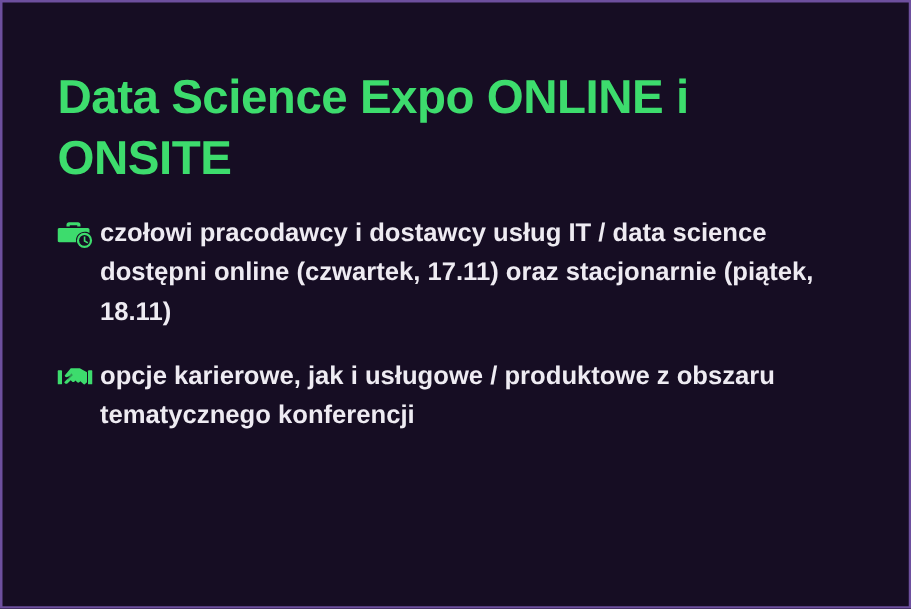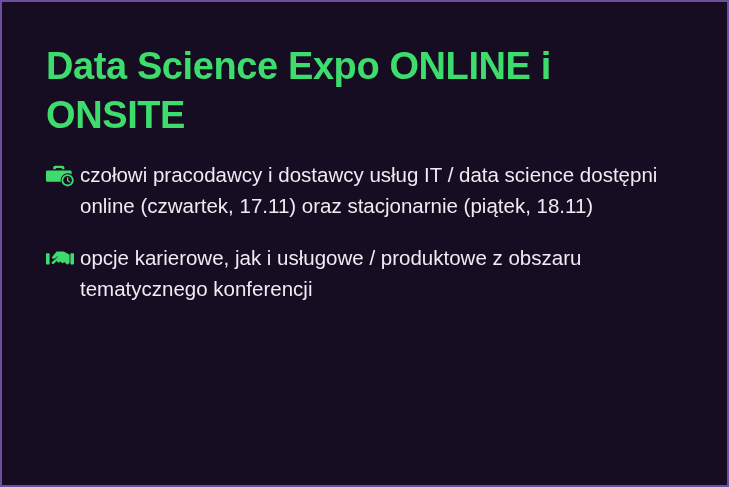--- a/index.html
+++ b/index.html
@@ -25,53 +25,53 @@
     top: 40px;
     right: 24px;
     bottom: 20px;
   }
   .headline {
     color: #3ddc6d;
     font-size: 38px;
     line-height: 1.28;
     font-weight: bold;
     letter-spacing: -0.4px;
-    margin: 0 0 20px 0;
+    margin: 12px 0 20px 0;
     max-width: 600px;
   }
   .bullets {
     margin: 0;
     padding: 0;
     list-style: none;
   }
   .bullet {
     display: flex;
     align-items: flex-start;
     margin-bottom: 20px;
   }
-  .bullet:last-child { margin-bottom: 0; }
+  .bullet:last-child { margin-bottom: 0; font-weight: bold; }
   .bullet-icon {
     flex: 0 0 auto;
     width: 34px;
     height: 26px;
     margin-top: 4px;
     display: flex;
     align-items: center;
     justify-content: flex-start;
   }
   .bullet-icon svg {
     display: block;
   }
   .bullet-text {
     color: #eeebf2;
     font-size: 20.5px;
     line-height: 1.52;
     max-width: 620px;
   }
-  .b1 .bullet-text { max-width: 625px; }
+  .b1 .bullet-text { max-width: 625px; font-weight: bold; }
   .b2 .bullet-text { max-width: 625px; }
   .b3 .bullet-text { max-width: 545px; }
 </style>
 </head>
 <body>
 
 <div class="slide">
   <div class="slide-inner">
 
     <h1 class="headline">Data Science Expo ONLINE i ONSITE</h1>

